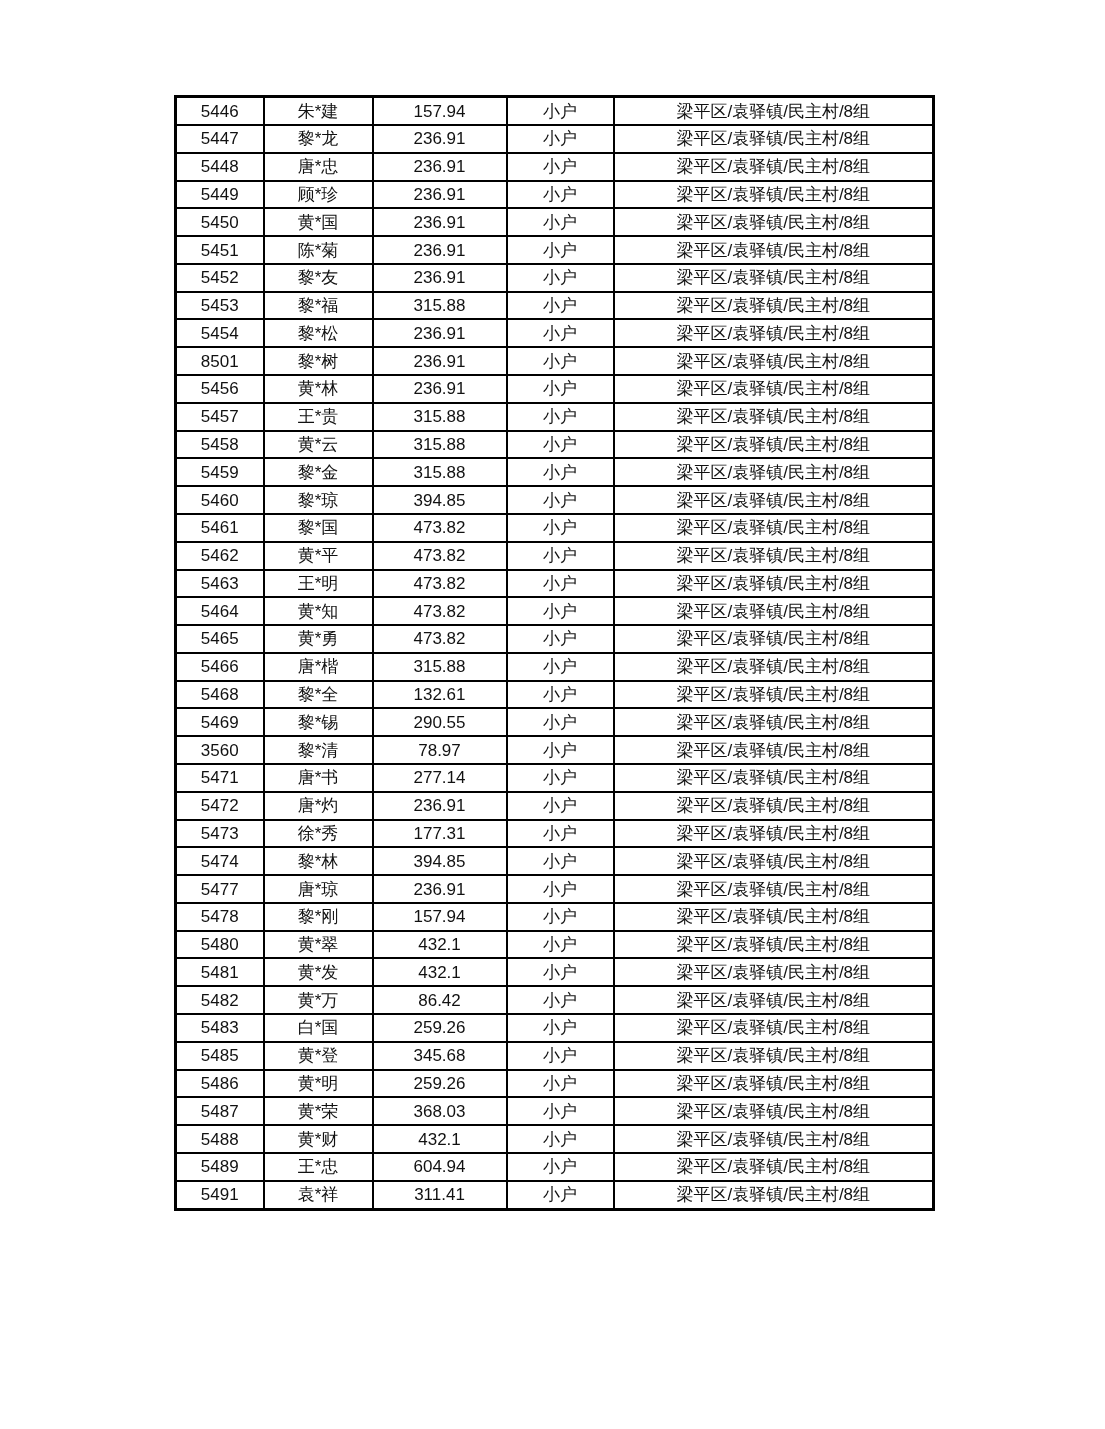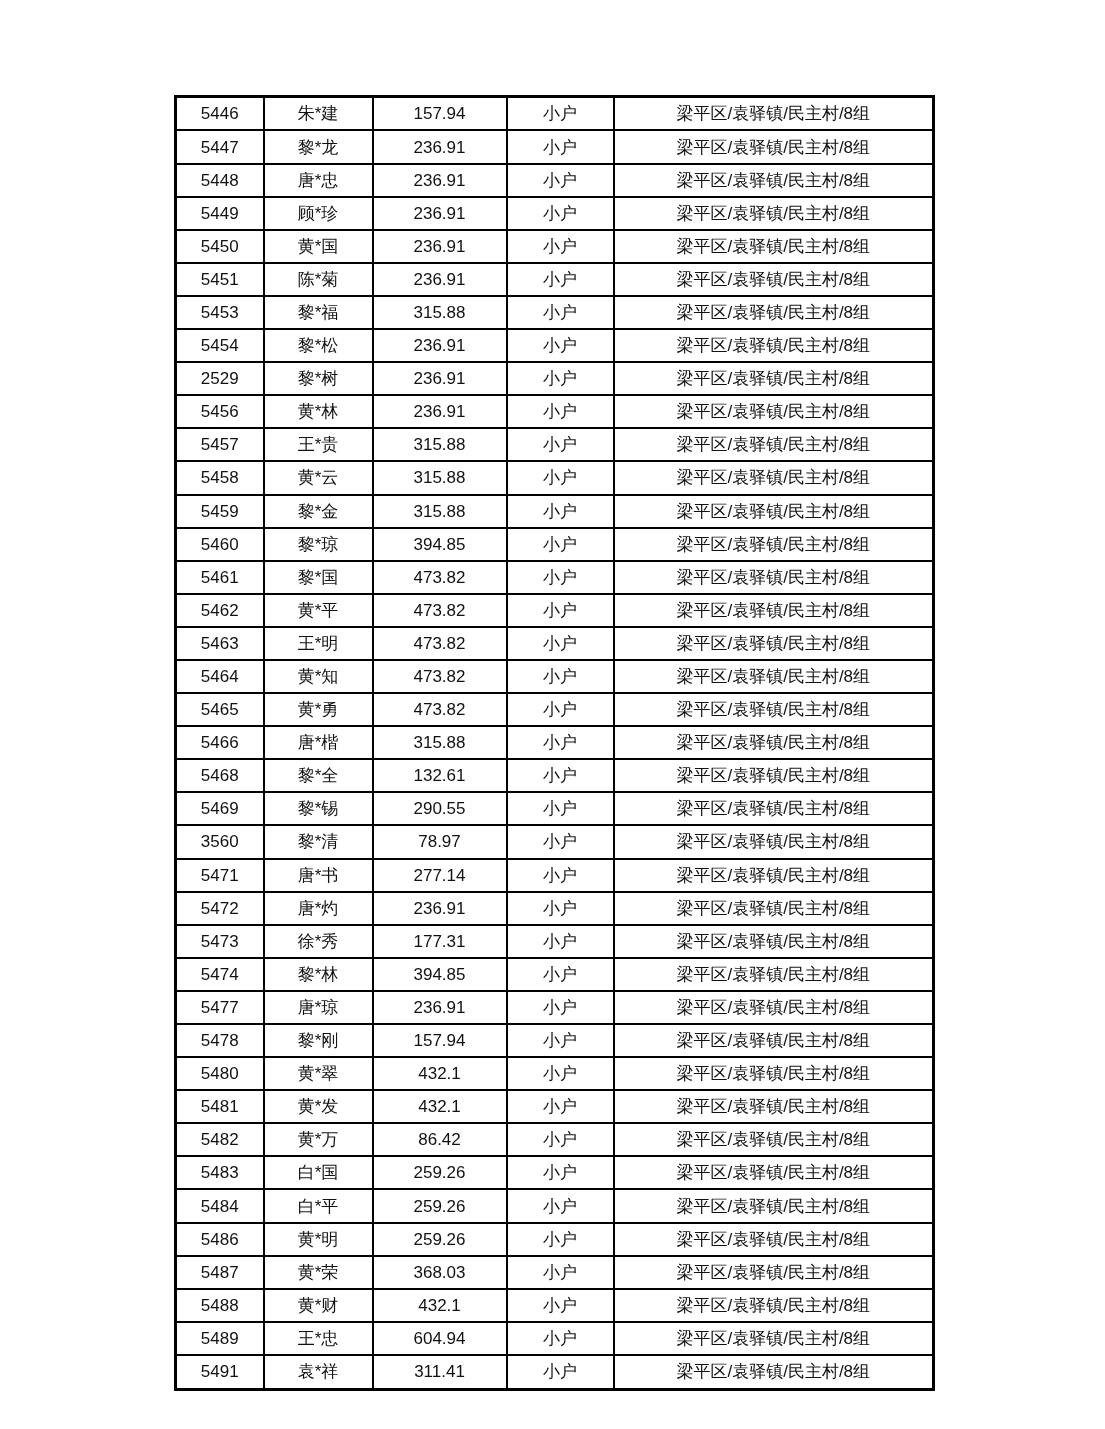--- a/index.html
+++ b/index.html
@@ -16,21 +16,21 @@
   .doc-page {
     position: absolute;
     inset: 0;
     background: #ffffff;
   }
   table.data-table {
     position: absolute;
     left: 174px;
     top: 95px;
     width: 758px;
-    height: 1296px;
+    height: 1116px;
     border-collapse: collapse;
     table-layout: fixed;
     border: 3px solid #000000;
   }
   table.data-table td {
     border: 2px solid #000000;
     padding: 0;
     text-align: center;
     vertical-align: middle;
     font-size: 17px;
@@ -95,35 +95,42 @@
           <td class="col-4">梁平区/袁驿镇/民主村/8组</td>
         </tr>
         <tr>
           <td class="col-0">5451</td>
           <td class="col-1">陈*菊</td>
           <td class="col-2">236.91</td>
           <td class="col-3">小户</td>
           <td class="col-4">梁平区/袁驿镇/民主村/8组</td>
         </tr>
         <tr>
+          <td class="col-0">5452</td>
+          <td class="col-1">黎*友</td>
+          <td class="col-2">236.91</td>
+          <td class="col-3">小户</td>
+          <td class="col-4">梁平区/袁驿镇/民主村/8组</td>
+        </tr>
+        <tr>
           <td class="col-0">5453</td>
           <td class="col-1">黎*福</td>
           <td class="col-2">315.88</td>
           <td class="col-3">小户</td>
           <td class="col-4">梁平区/袁驿镇/民主村/8组</td>
         </tr>
         <tr>
           <td class="col-0">5454</td>
           <td class="col-1">黎*松</td>
           <td class="col-2">236.91</td>
           <td class="col-3">小户</td>
           <td class="col-4">梁平区/袁驿镇/民主村/8组</td>
         </tr>
         <tr>
-          <td class="col-0">2529</td>
+          <td class="col-0">8501</td>
           <td class="col-1">黎*树</td>
           <td class="col-2">236.91</td>
           <td class="col-3">小户</td>
           <td class="col-4">梁平区/袁驿镇/民主村/8组</td>
         </tr>
         <tr>
           <td class="col-0">5456</td>
           <td class="col-1">黄*林</td>
           <td class="col-2">236.91</td>
           <td class="col-3">小户</td>
@@ -284,23 +291,23 @@
           <td class="col-4">梁平区/袁驿镇/民主村/8组</td>
         </tr>
         <tr>
           <td class="col-0">5483</td>
           <td class="col-1">白*国</td>
           <td class="col-2">259.26</td>
           <td class="col-3">小户</td>
           <td class="col-4">梁平区/袁驿镇/民主村/8组</td>
         </tr>
         <tr>
-          <td class="col-0">5484</td>
-          <td class="col-1">白*平</td>
-          <td class="col-2">259.26</td>
+          <td class="col-0">5485</td>
+          <td class="col-1">黄*登</td>
+          <td class="col-2">345.68</td>
           <td class="col-3">小户</td>
           <td class="col-4">梁平区/袁驿镇/民主村/8组</td>
         </tr>
         <tr>
           <td class="col-0">5486</td>
           <td class="col-1">黄*明</td>
           <td class="col-2">259.26</td>
           <td class="col-3">小户</td>
           <td class="col-4">梁平区/袁驿镇/民主村/8组</td>
         </tr>

